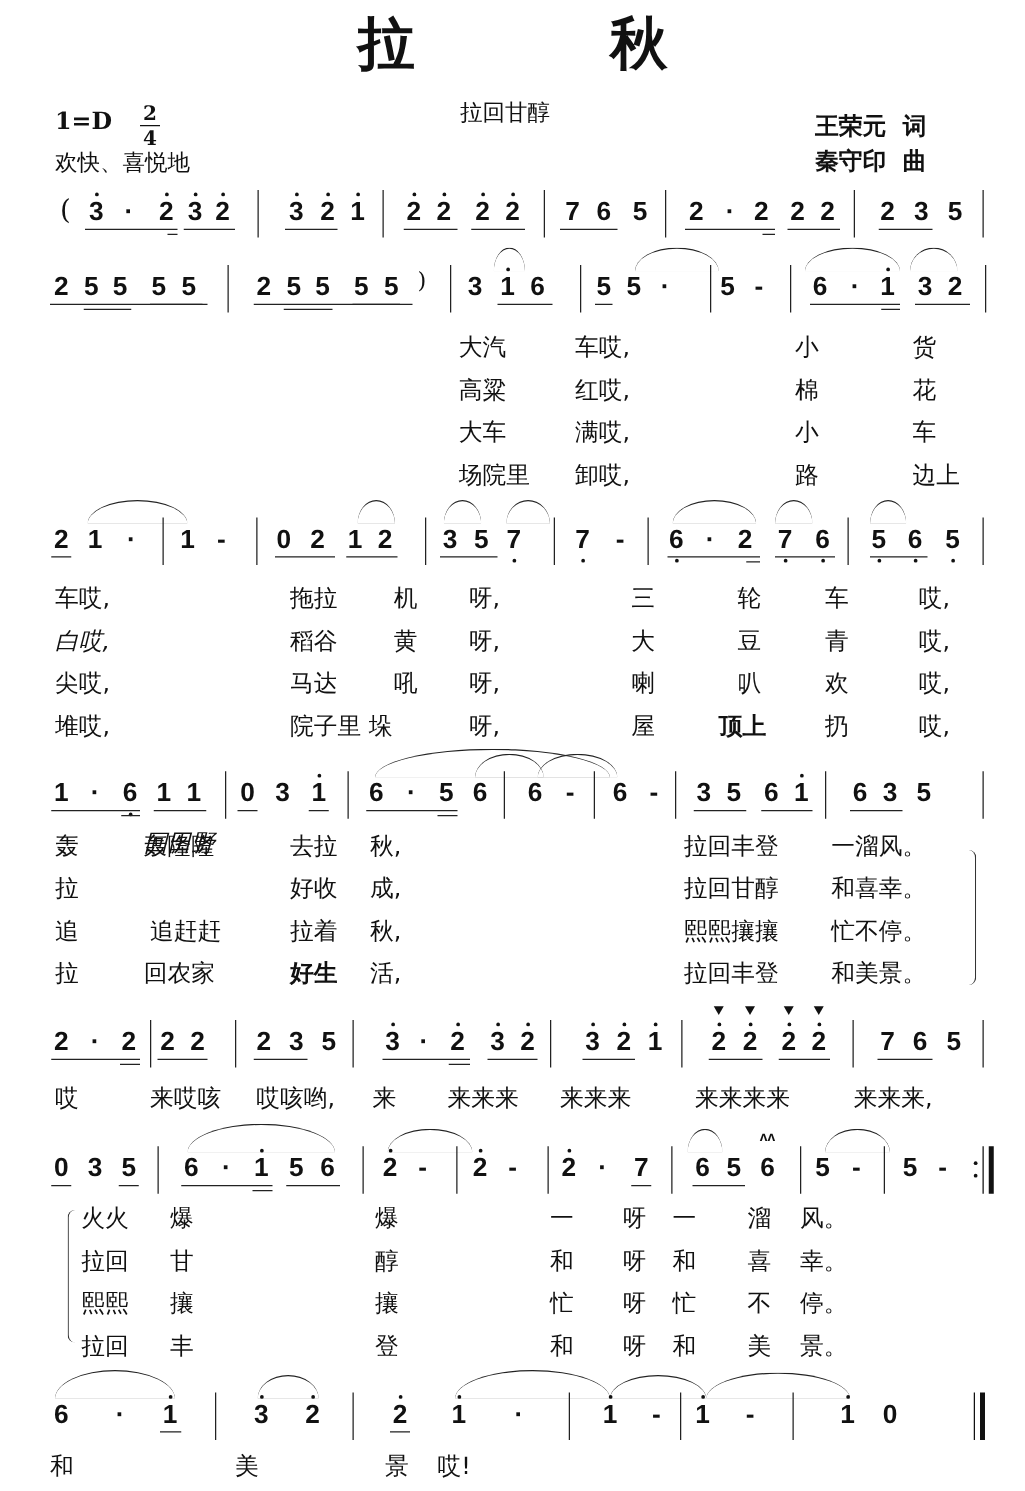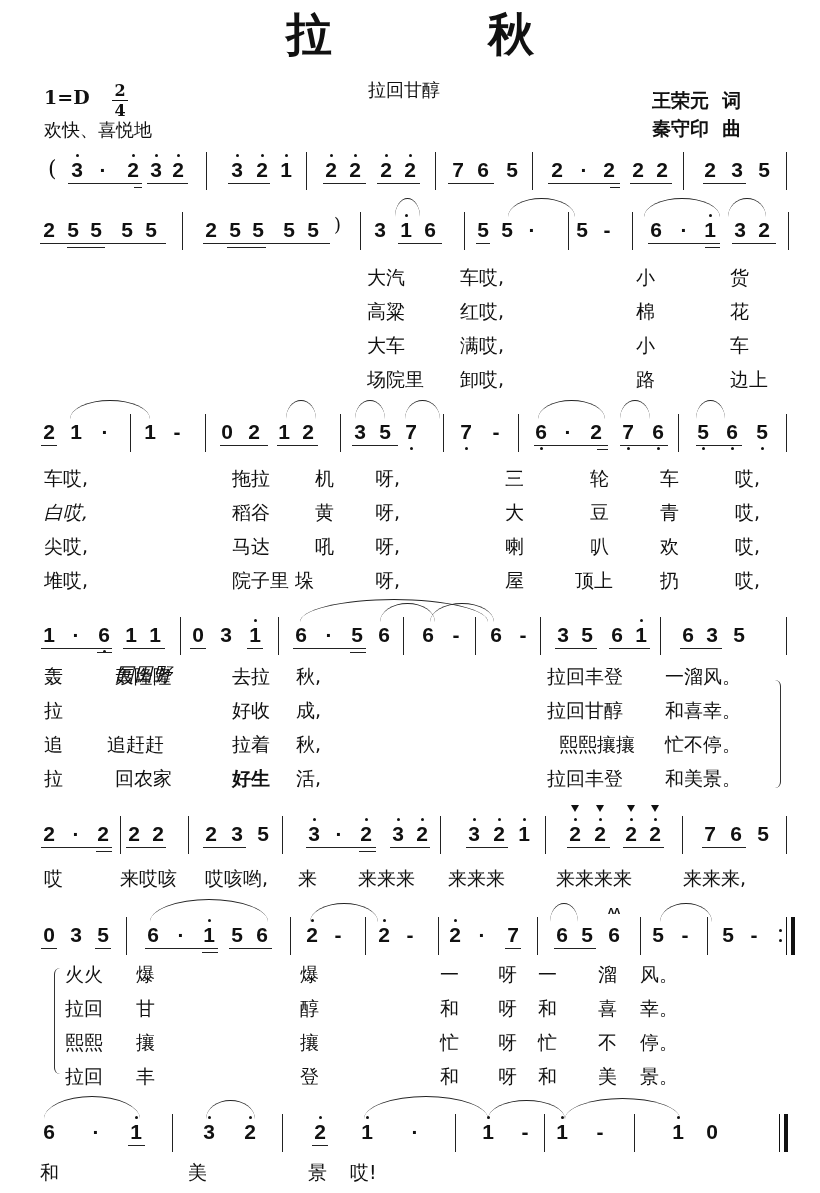--- a/index.html
+++ b/index.html
@@ -229,21 +229,21 @@
     <div class="ly" style="left:375px;top:534px;">呀,</div>
     <div class="ly" style="left:505px;top:534px;">喇</div>
     <div class="ly" style="left:590px;top:534px;">叭</div>
     <div class="ly" style="left:660px;top:534px;">欢</div>
     <div class="ly" style="left:735px;top:534px;">哎,</div>
     <div class="ly" style="left:44px;top:568px;">堆哎,</div>
     <div class="ly" style="left:232px;top:568px;">院子里</div>
     <div class="ly" style="left:295px;top:568px;">垛</div>
     <div class="ly" style="left:375px;top:568px;">呀,</div>
     <div class="ly" style="left:505px;top:568px;">屋</div>
-    <div class="ly" style="left:575px;top:568px;">顶上</div>
+    <div class="ly" style="left:575px;top:568px;font-weight:bold;">顶上</div>
     <div class="ly" style="left:660px;top:568px;">扔</div>
     <div class="ly" style="left:735px;top:568px;">哎,</div>
     <div class="n" style="left:41px;top:623px;">1</div>
     <div class="n" style="left:68px;top:623px;">·</div>
     <div class="n" style="left:96px;top:623px;">6</div>
     <div class="dot-up" style="left:102.5px;top:650px;"></div>
     <div class="n" style="left:123px;top:623px;">1</div>
     <div class="n" style="left:147px;top:623px;">1</div>
     <div class="n" style="left:190px;top:623px;">0</div>
     <div class="n" style="left:218px;top:623px;">3</div>
@@ -291,24 +291,24 @@
     <div class="ly" style="left:296px;top:664px;">秋,</div>
     <div class="ly" style="left:547px;top:664px;">拉回丰登</div>
     <div class="ly" style="left:665px;top:664px;">一溜风。</div>
     <div class="ly" style="left:44px;top:698px;">拉</div>
     <div class="ly" style="left:115px;top:662px;font-style:italic;">回田野</div>
     <div class="ly" style="left:232px;top:698px;">好收</div>
     <div class="ly" style="left:296px;top:698px;">成,</div>
     <div class="ly" style="left:547px;top:698px;">拉回甘醇</div>
     <div class="ly" style="left:665px;top:698px;font-family:Liberation Serif, serif;">和喜幸。</div>
     <div class="ly" style="left:44px;top:732px;">追</div>
-    <div class="ly" style="left:107px;top:732px;">追赶赶</div>
+    <div class="ly" style="left:120px;top:732px;">追赶赶</div>
     <div class="ly" style="left:232px;top:732px;">拉着</div>
     <div class="ly" style="left:296px;top:732px;">秋,</div>
-    <div class="ly" style="left:547px;top:732px;margin-left:12px;">熙熙攘攘</div>
+    <div class="ly" style="left:547px;top:732px;">熙熙攘攘</div>
     <div class="ly" style="left:665px;top:732px;">忙不停。</div>
     <div class="ly" style="left:44px;top:766px;">拉</div>
     <div class="ly" style="left:115px;top:766px;">回农家</div>
     <div class="ly" style="left:232px;top:766px;font-weight:bold;">好生</div>
     <div class="ly" style="left:296px;top:766px;">活,</div>
     <div class="ly" style="left:547px;top:766px;">拉回丰登</div>
     <div class="ly" style="left:665px;top:766px;">和美景。</div>
     <div class="brace" style="left:774px;top:680px;height:108px;border-left:none;border-right:1.3px solid #333;width:6px;border-radius:0 6px 6px 0;"></div>
     <div class="n" style="left:41px;top:822px;">2</div>
     <div class="n" style="left:68px;top:822px;">·</div>

